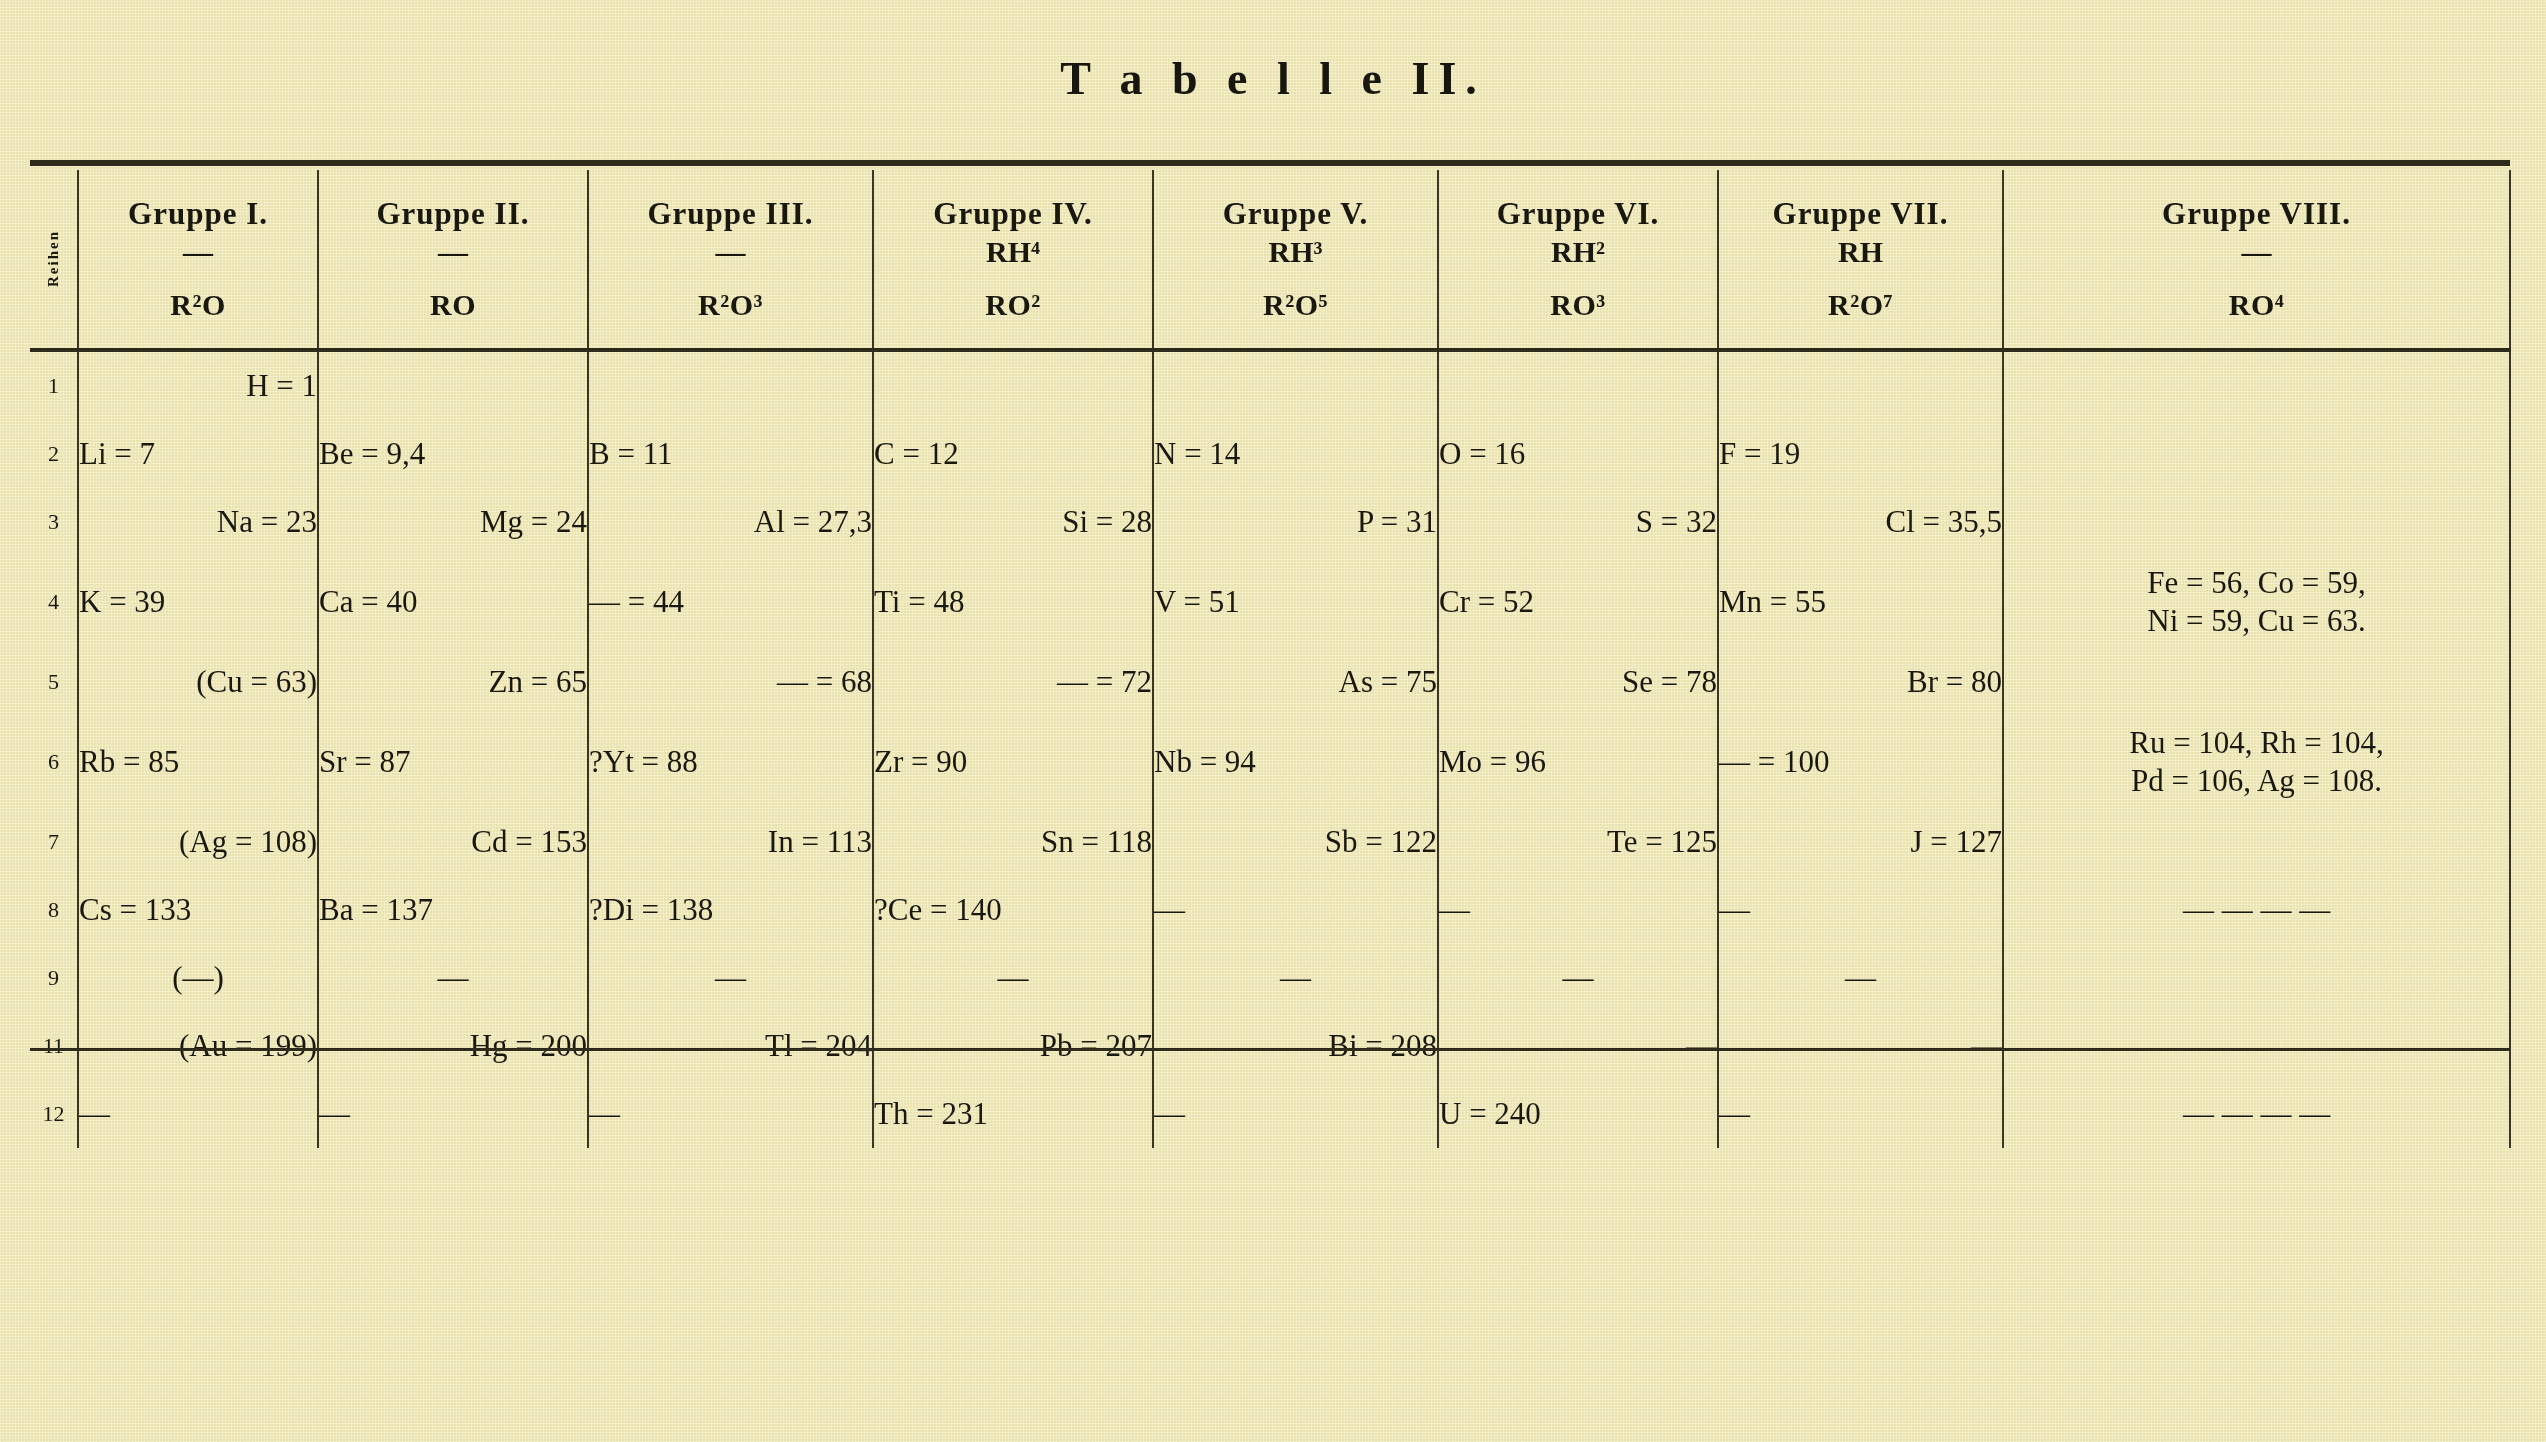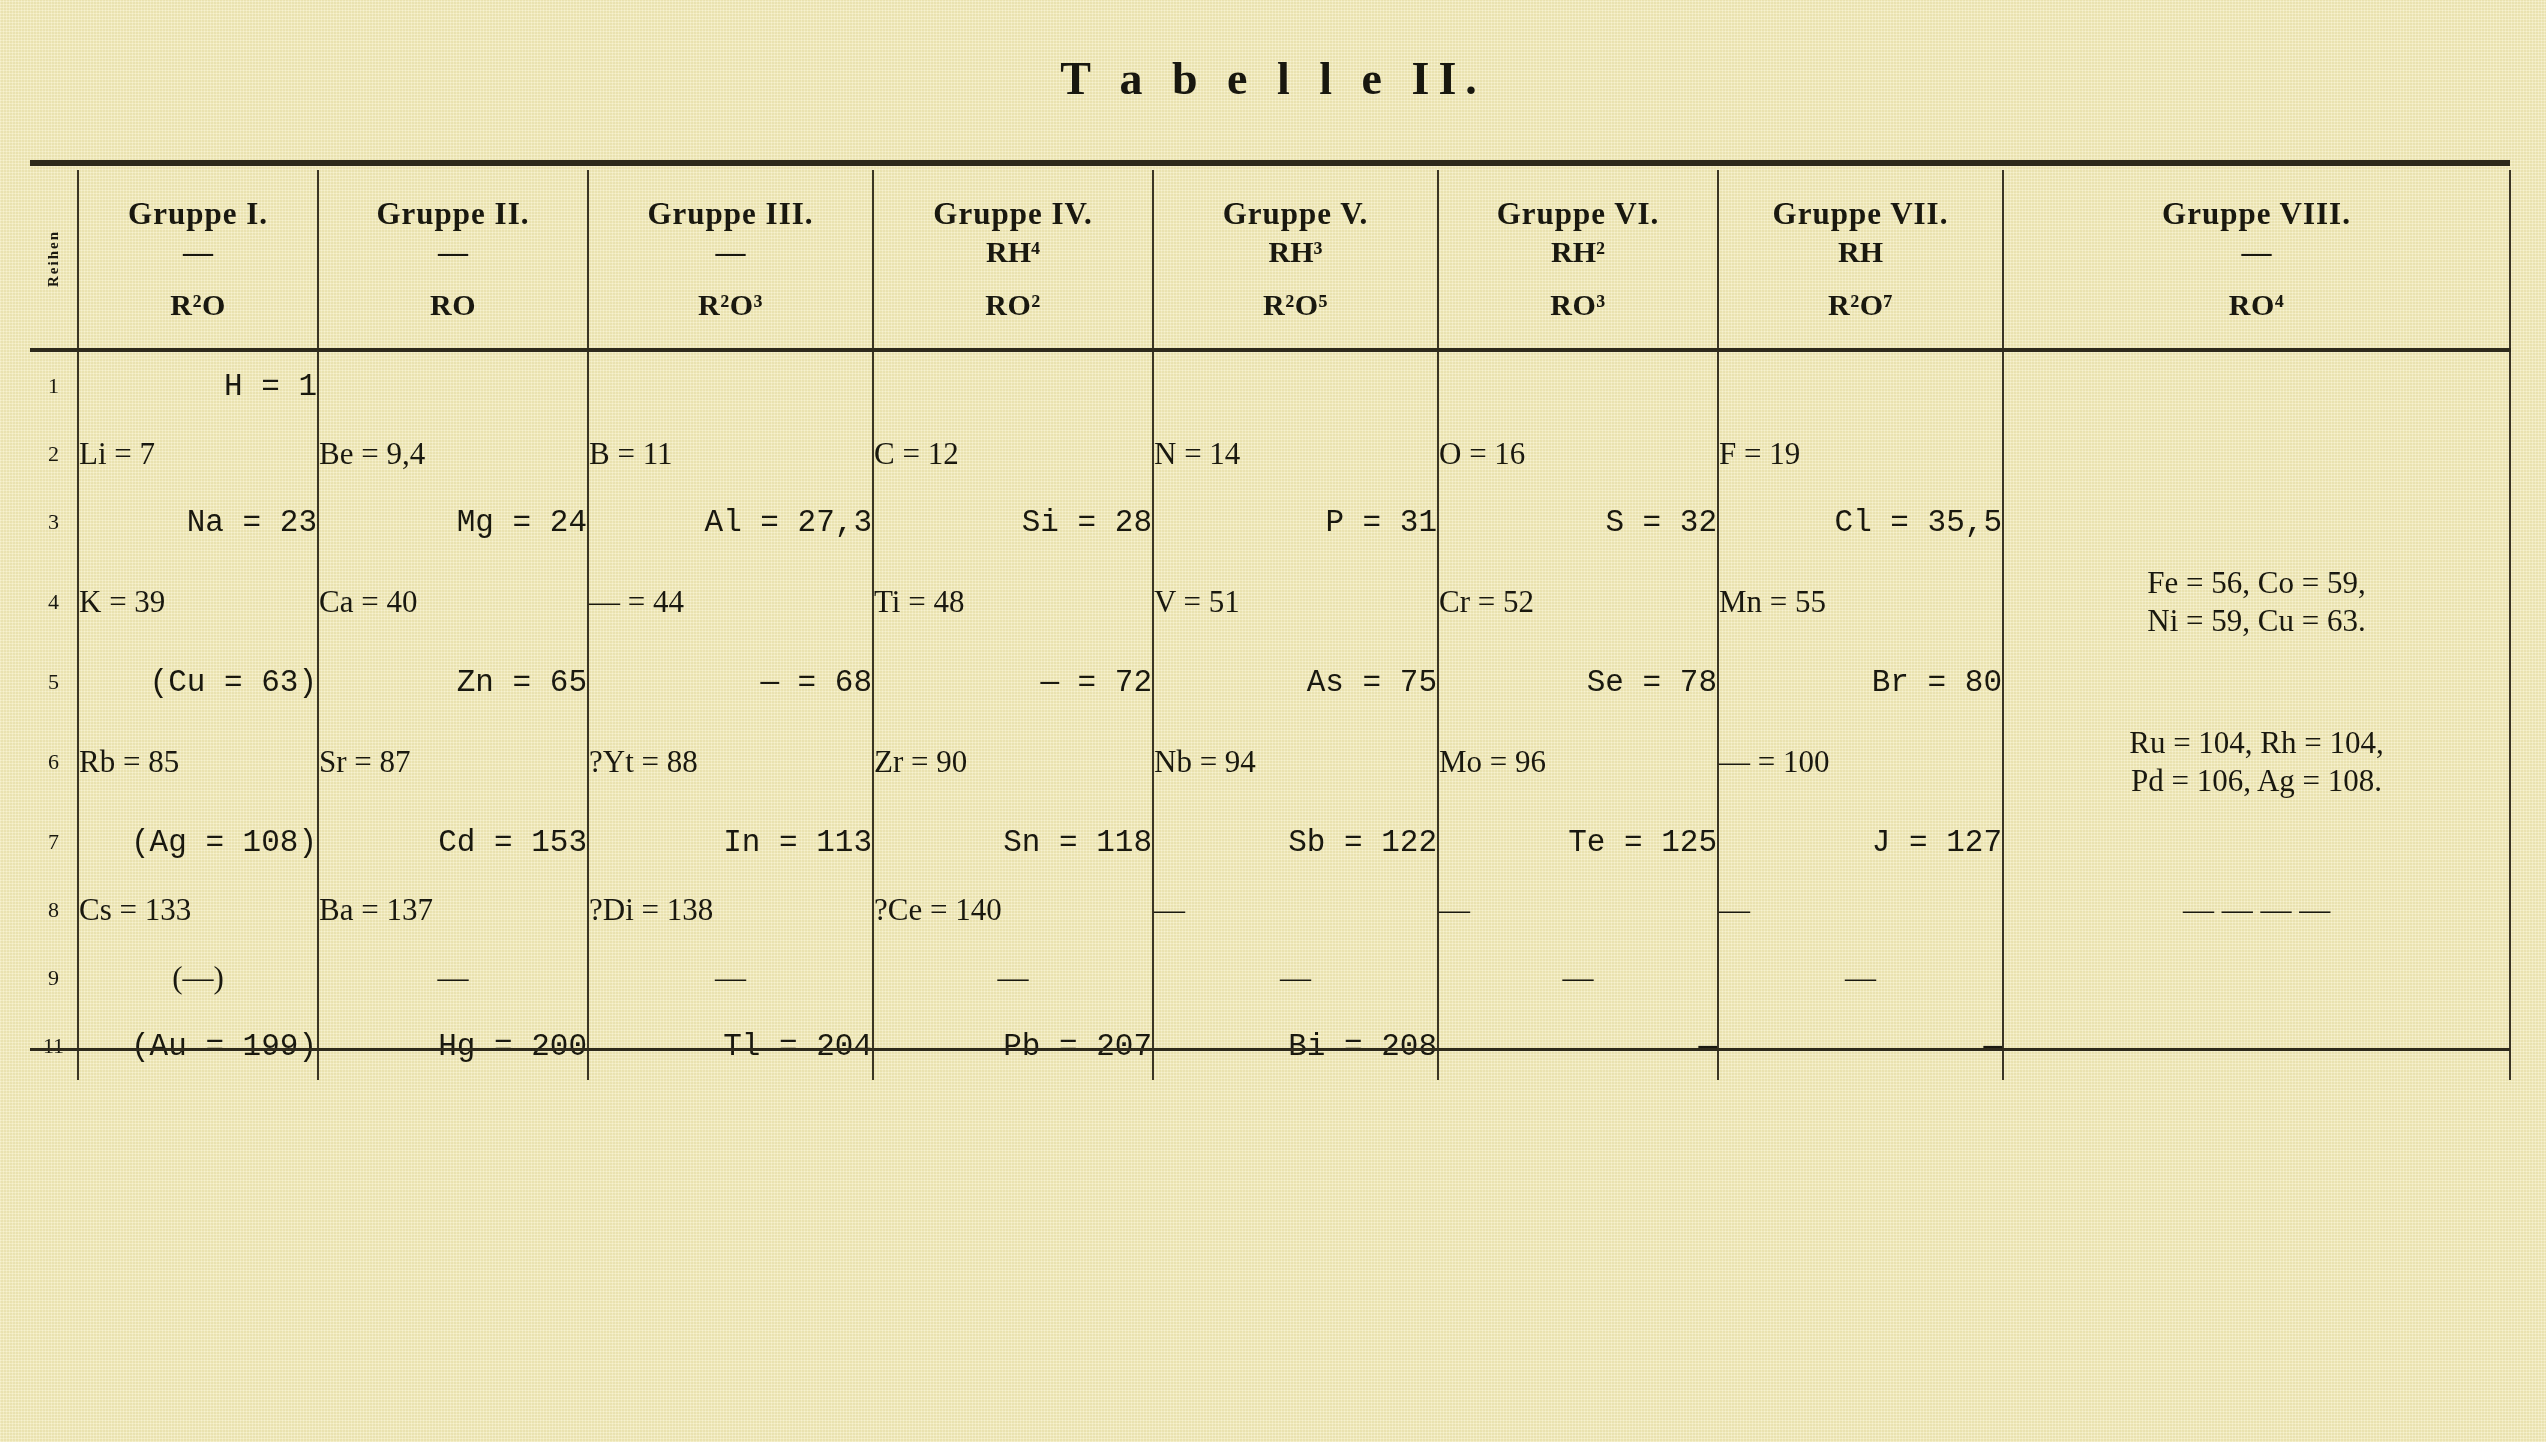--- a/index.html
+++ b/index.html
@@ -115,21 +115,21 @@
     border-right: 2px solid #3b3524;
     width: 48px;
   }
   td.cell {
     font-size: 31px;
     white-space: nowrap;
     height: 52px;
     padding: 0 10px;
   }
   td.cell.left { text-align: left; }
-  td.cell.right { text-align: right; font-family: Liberation Mono, monospace; }
+  td.cell.right { text-align: right; }
   td.cell.center { text-align: center; }
   td.cell.viii {
     text-align: center;
     font-size: 31px;
     line-height: 1.22;
     padding: 8px 12px;
   }
   tr.tall td { height: 76px; }
   .two-line { display: block; }
   .bottom-rule {
@@ -335,18 +335,29 @@
             <td class="rownum">11</td>
             <td class="cell right">(Au = 199)</td>
             <td class="cell right">Hg = 200</td>
             <td class="cell right">Tl = 204</td>
             <td class="cell right">Pb = 207</td>
             <td class="cell right">Bi = 208</td>
             <td class="cell right">—</td>
             <td class="cell right">—</td>
             <td class="cell viii"></td>
           </tr>
+          <tr>
+            <td class="rownum">12</td>
+            <td class="cell left">—</td>
+            <td class="cell left">—</td>
+            <td class="cell left">—</td>
+            <td class="cell left">Th = 231</td>
+            <td class="cell left">—</td>
+            <td class="cell left">U = 240</td>
+            <td class="cell left">—</td>
+            <td class="cell viii">—   —   —   —</td>
+          </tr>
         </tbody>
     </table>
   </div>
 
 <div class="bottom-rule" style="top: 1048px;"></div>
   </div>
 
 </body></html>

